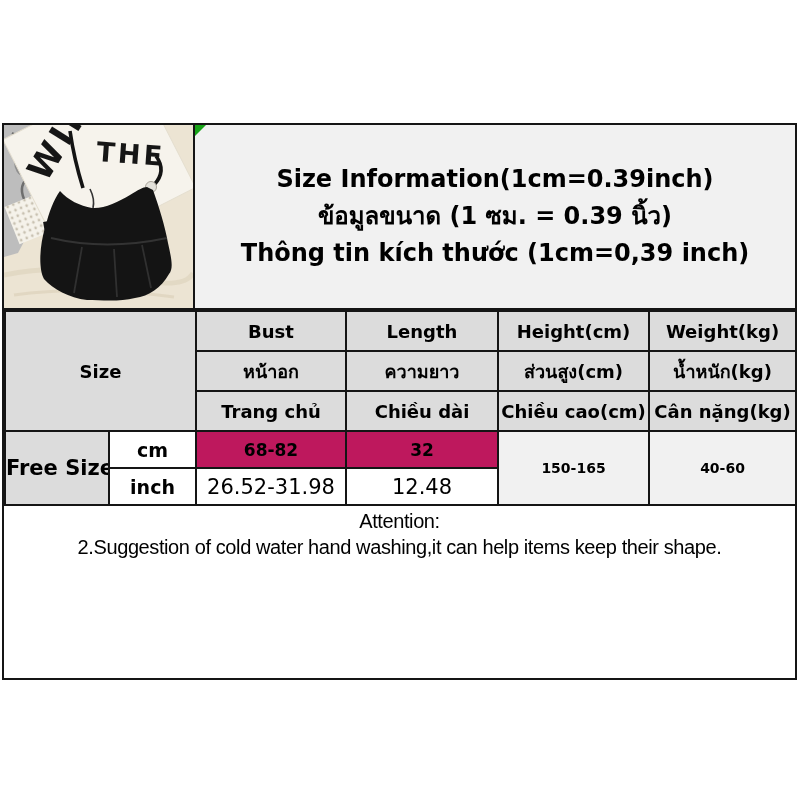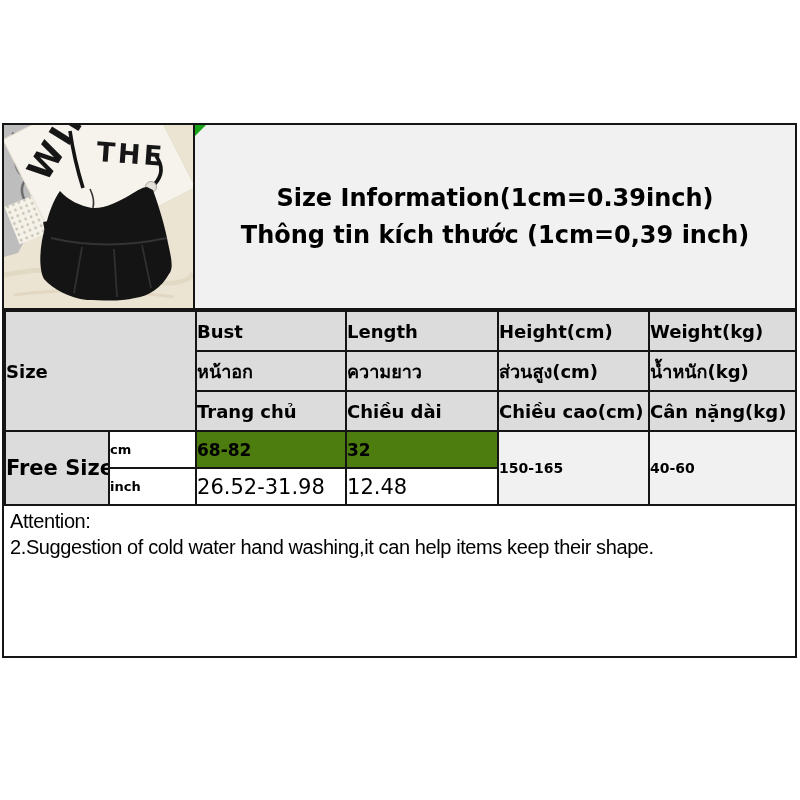--- a/index.html
+++ b/index.html
@@ -27,36 +27,37 @@
   .title-line { font-weight:bold; font-size:24px; line-height:37px; white-space:nowrap; }
   .corner-flag {
     position:absolute; left:0; top:0; width:0; height:0;
     border-top:11px solid #17a317; border-right:11px solid transparent;
   }
   
   table.size-table {
     width:100%; border-collapse:collapse; table-layout:fixed;
   }
   table.size-table td {
-    border:2px solid #151515; vertical-align:middle;
+    border:2px solid #151515; text-align:center; vertical-align:middle;
     padding:0; overflow:hidden; white-space:nowrap;
   }
   tr.hrow td { height:38px; background:#dcdcdc; font-weight:bold; font-size:18px; }
   tr.drow td { height:35px; }
   td.size-corner { background:#dcdcdc; font-weight:bold; font-size:34px; }
   td.freesize { background:#dcdcdc; font-weight:bold; font-size:21px; }
-  td.unit { background:#ffffff; font-weight:bold; font-size:13px; }
-  td.val-cm { background:#4d7c0f; font-weight:bold; font-size:17px; }
+  td.unit { background:#ffffff; font-weight:bold; font-size:19px; }
+  td.val-cm { background:#be185d; font-weight:bold; font-size:17px; }
   td.val-inch { background:#ffffff; font-weight:normal; font-size:21px; }
   td.val-merged { background:#f1f1f1; font-weight:bold; font-size:14px; }
   
   .attention {
-    height:150px; background:#ffffff; padding:2px 6px 0 6px; box-sizing:border-box;
+    height:172px; background:#ffffff; padding:2px 6px 0 6px; box-sizing:border-box;
     font-size:20px; line-height:26px; letter-spacing:-0.4px;
     font-family:"Liberation Sans","DejaVu Sans",sans-serif;
+    text-align:center;
   }
   .attention div { margin:0; }
 </style>
 </head>
 <body>
 
 <div class="canvas">
   <div class="board">
 
     <div class="top-section">
@@ -111,20 +112,21 @@
             <path d="M47,113 Q102,126 163,113" stroke="#333333" stroke-width="1.8" fill="none"></path>
             <path d="M86,64 Q91,74 89,83" stroke="#333333" stroke-width="1.6" fill="none"></path>
             <path d="M78,122 L70,168 M110,124 L113,172 M138,120 L147,163" stroke="#303030" stroke-width="1.8" fill="none"></path>
           </g>
         </svg>
       </div>
 
       <div class="title-cell">
         <div class="corner-flag"></div>
         <div class="title-line">Size Information(1cm=0.39inch)</div>
+        <div class="title-line">ข้อมูลขนาด (1 ซม. = 0.39 นิ้ว)</div>
         <div class="title-line">Thông tin kích thước (1cm=0,39 inch)</div>
       </div>
     </div>
 
     <table class="size-table">
       <colgroup>
         <col style="width:104px">
           <col style="width:87px">
         <col style="width:150px">
           <col style="width:152px">

